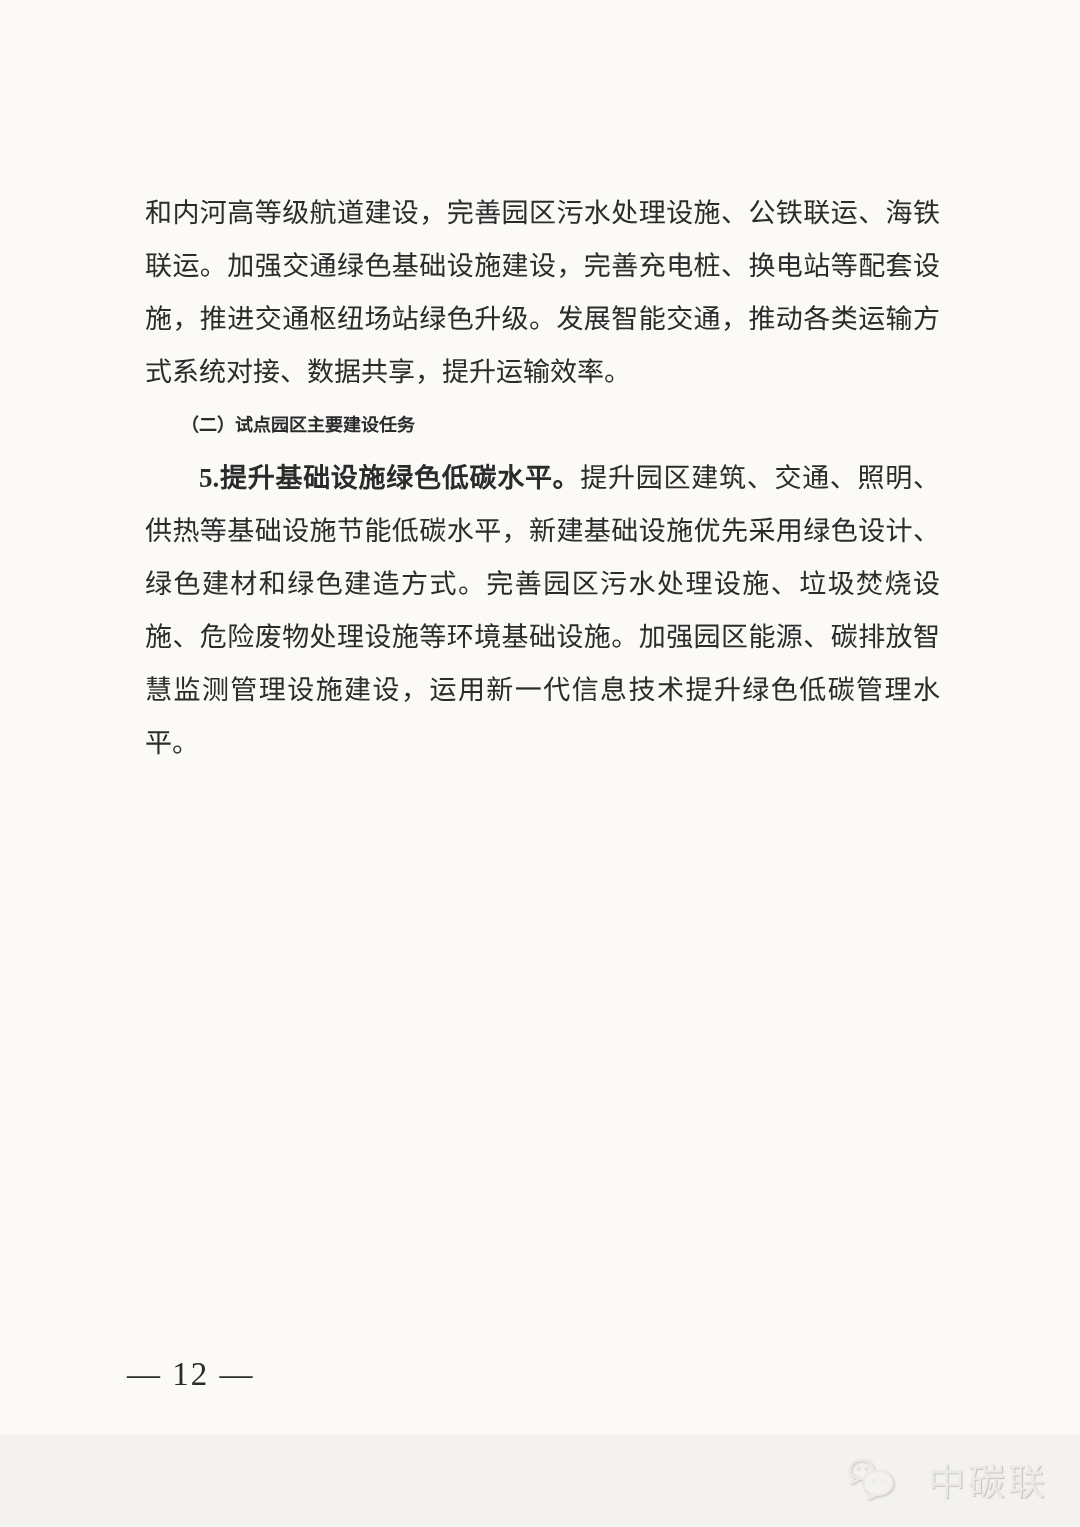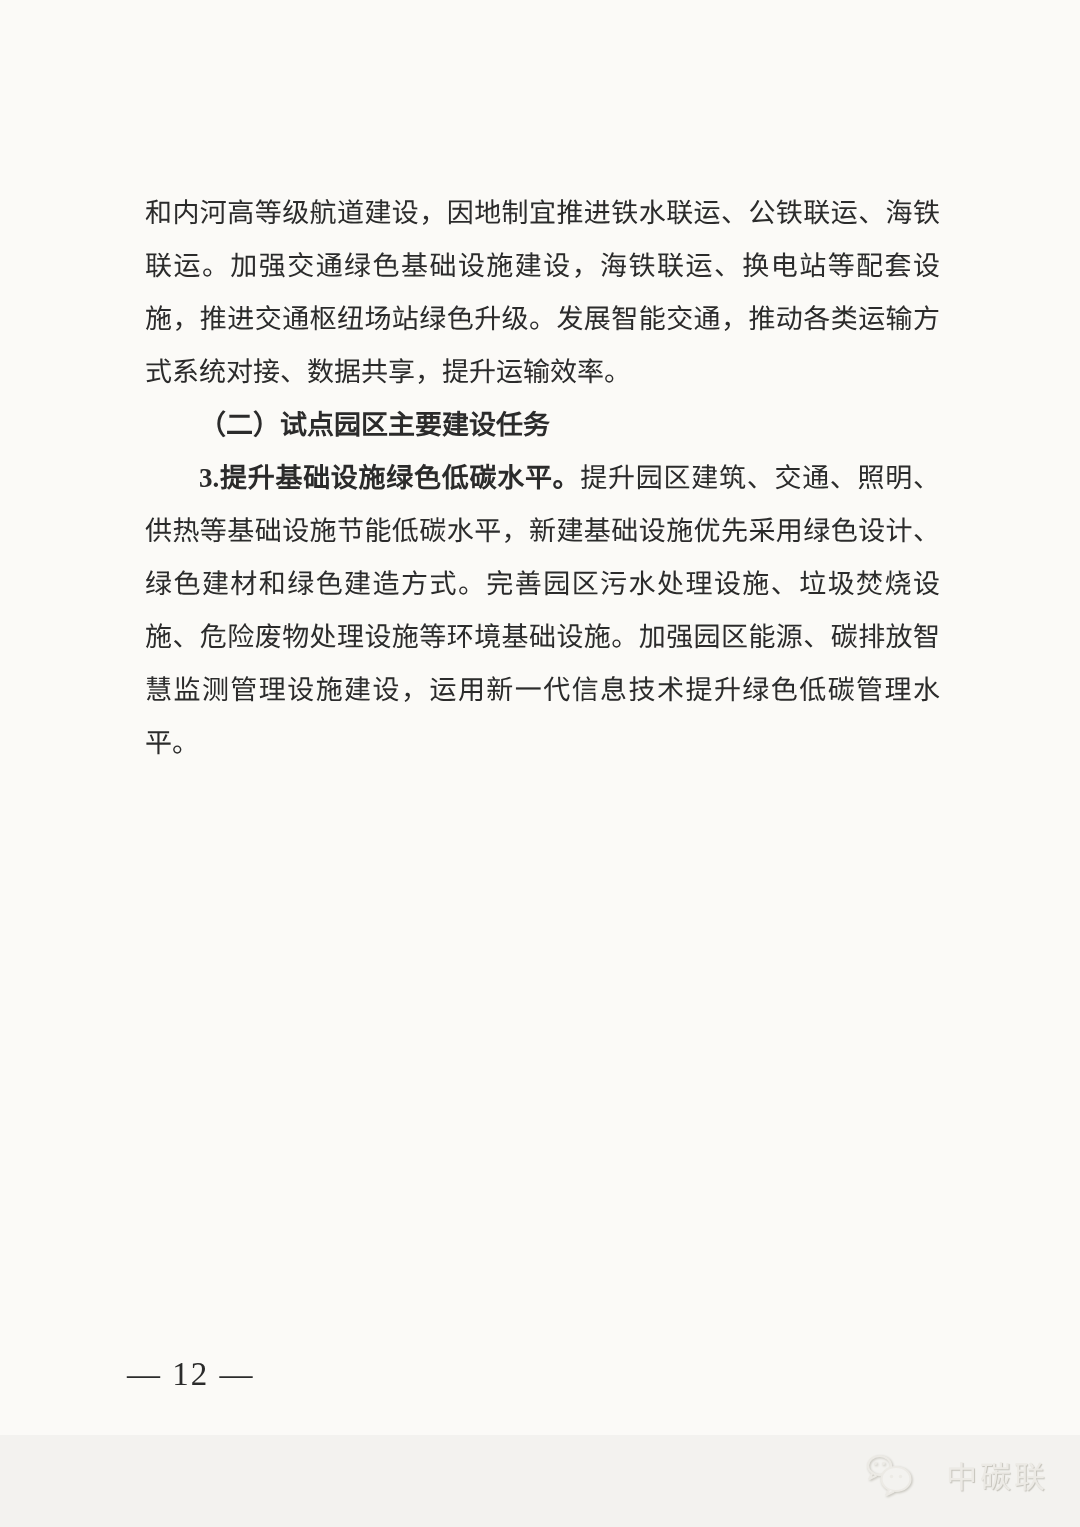--- a/index.html
+++ b/index.html
@@ -24,21 +24,21 @@
     font-size: 27px;
     line-height: 53px;
     text-align: justify;
     letter-spacing: 0;
   }
   .doc p, .doc h3 { margin: 0; padding: 0; }
 
   .para-indent { text-indent: 2em; }
 
   .section-heading {
-    font-size: 27px;
+    font-size: 18px;
     font-weight: 700;
     text-indent: 2em;
     line-height: 53px;
   }
 
   .lead { font-weight: 700; }
 
   .page-number {
     position: absolute;
     left: 127px;
@@ -64,44 +64,44 @@
     display: flex;
     align-items: center;
     gap: 9px;
     color: var(--watermark, #eceae5);
   }
   .watermark svg {
     filter: drop-shadow(1px 1px 1px #c4c2ba);
   }
   .watermark .label {
     font-family: "Liberation Sans", "DejaVu Sans", sans-serif;
-    font-size: 31px;
+    font-size: 37px;
     font-weight: 400;
     letter-spacing: 3px;
     color: var(--watermark, #eceae5);
     text-shadow: 1px 1px 1px #c4c2ba;
     margin-left: 20px;
   }
 </style>
 </head>
 <body>
 
 <div class="screen">
 
   <div class="footer-strip"></div>
 
   <div class="doc">
 
-    <p><span>和内河高等级航道建设，因地制宜推进铁水联运、公铁联运、海铁联运。加强交通绿色基础设施建设，海铁联运、换电站等配套设施，推进交通枢纽场站绿色升级。发展智能交通，推动各类运输方式系统对接、数据共享，提升运输效率。</span></p>
+    <p><span>和内河高等级航道建设，完善园区污水处理设施、公铁联运、海铁联运。加强交通绿色基础设施建设，完善充电桩、换电站等配套设施，推进交通枢纽场站绿色升级。发展智能交通，推动各类运输方式系统对接、数据共享，提升运输效率。</span></p>
 
     <h3 class="section-heading">（二）试点园区主要建设任务</h3>
 
 
 
-    <p class="para-indent"><span class="lead">3.提升基础设施绿色低碳水平。</span><span>提升园区建筑、交通、照明、供热等基础设施节能低碳水平，新建基础设施优先采用绿色设计、绿色建材和绿色建造方式。完善园区污水处理设施、垃圾焚烧设施、危险废物处理设施等环境基础设施。加强园区能源、碳排放智慧监测管理设施建设，运用新一代信息技术提升绿色低碳管理水平。</span></p>
+    <p class="para-indent"><span class="lead">5.提升基础设施绿色低碳水平。</span><span>提升园区建筑、交通、照明、供热等基础设施节能低碳水平，新建基础设施优先采用绿色设计、绿色建材和绿色建造方式。完善园区污水处理设施、垃圾焚烧设施、危险废物处理设施等环境基础设施。加强园区能源、碳排放智慧监测管理设施建设，运用新一代信息技术提升绿色低碳管理水平。</span></p>
 
   </div>
 
   <div class="page-number">— 12 —</div>
 
   <div class="watermark">
     <svg width="52" height="44" viewBox="0 0 52 44" fill="none" xmlns="http://www.w3.org/2000/svg">
 
       <ellipse cx="14.5" cy="12.5" rx="11.5" ry="9.5" stroke="currentColor" stroke-width="2.2"></ellipse>
       <path d="M7 20.5 L4.5 26 L11.5 22.5" stroke="currentColor" stroke-width="2.2" stroke-linejoin="round"></path>

